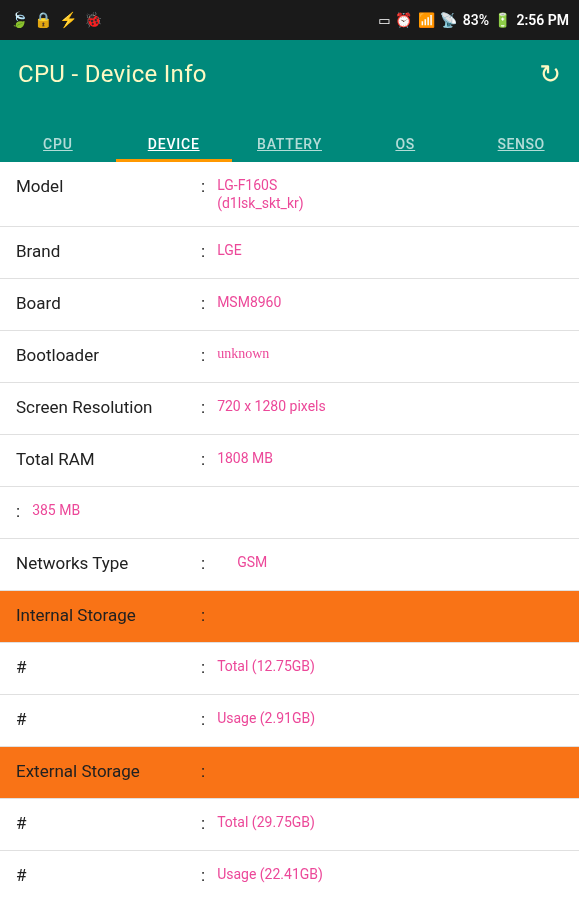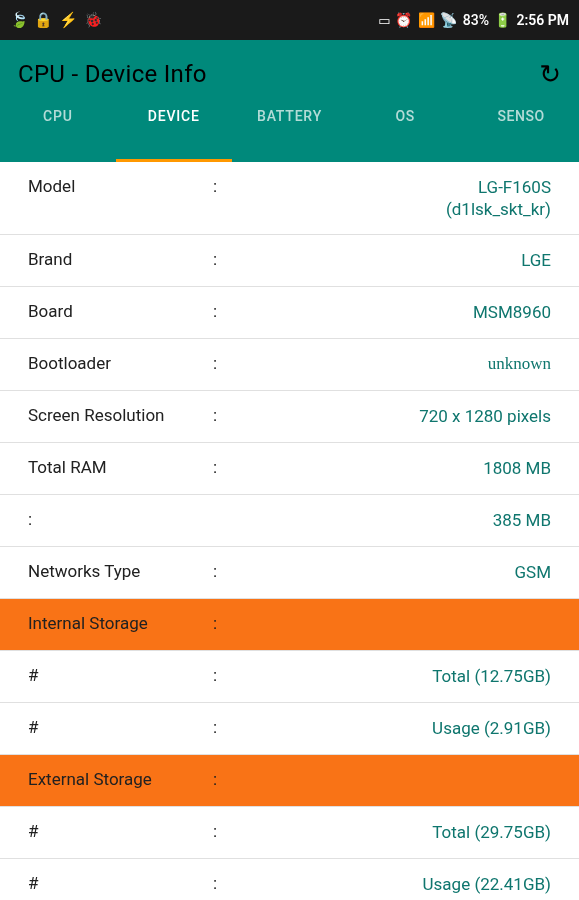--- a/index.html
+++ b/index.html
@@ -35,21 +35,21 @@
     }
 
     
     .app-bar {
       background: #00897b;
       height: 68px;
       display: flex;
       align-items: center;
       justify-content: space-between;
       padding: 0 18px;
-      color: #000000;
+      color: #fef9c3;
     }
     .app-bar-title {
       font-size: 24px;
       font-weight: 400;
       letter-spacing: 0.3px;
     }
     .refresh-icon {
       font-size: 26px;
       cursor: pointer;
     }
@@ -60,29 +60,30 @@
       display: flex;
       align-items: flex-end;
       height: 54px;
       border-bottom: none;
     }
     .tab-item {
       flex: 1;
       display: flex;
       flex-direction: column;
       align-items: center;
-      justify-content: flex-start;
+      justify-content: flex-end;
       height: 100%;
       color: rgba(255,255,255,0.7);
       font-size: 14px;
       font-weight: 500;
       letter-spacing: 0.8px;
       cursor: pointer;
       padding-bottom: 10px;
       position: relative;
+      text-decoration: underline;
     }
     .tab-item.active {
       color: white;
     }
     .tab-item.active::after {
       content: '';
       position: absolute;
       bottom: 0;
       left: 0;
       right: 0;
@@ -95,45 +96,44 @@
 
     
     .content {
       background: white;
     }
 
     
     .info-row {
       display: flex;
       align-items: flex-start;
-      padding: 14px 28px;
+      padding: 14px 16px;
       border-bottom: 1px solid #e0e0e0;
       min-height: 52px;
     }
     .info-row.section-header {
       background: #f97316;
     }
     .info-label {
       font-size: 17px;
       color: #212121;
       min-width: 185px;
       flex-shrink: 0;
     }
     .info-separator {
       font-size: 17px;
       color: #212121;
       margin-right: 12px;
       flex-shrink: 0;
     }
     .info-value {
-      font-size: 17px;
-      color: #0f766e;
+      font-size: 14px;
+      color: #ec4899;
       flex: 1;
       line-height: 1.3;
-      text-align: right;
     }
   </style>
 </head>
 <body>
 
 <div class="status-bar">
   <div class="status-bar-left">
     <span style="font-size:15px;">🍃</span>
     <span style="font-size:15px;">🔒</span>
     <span style="font-size:15px;">⚡</span>

